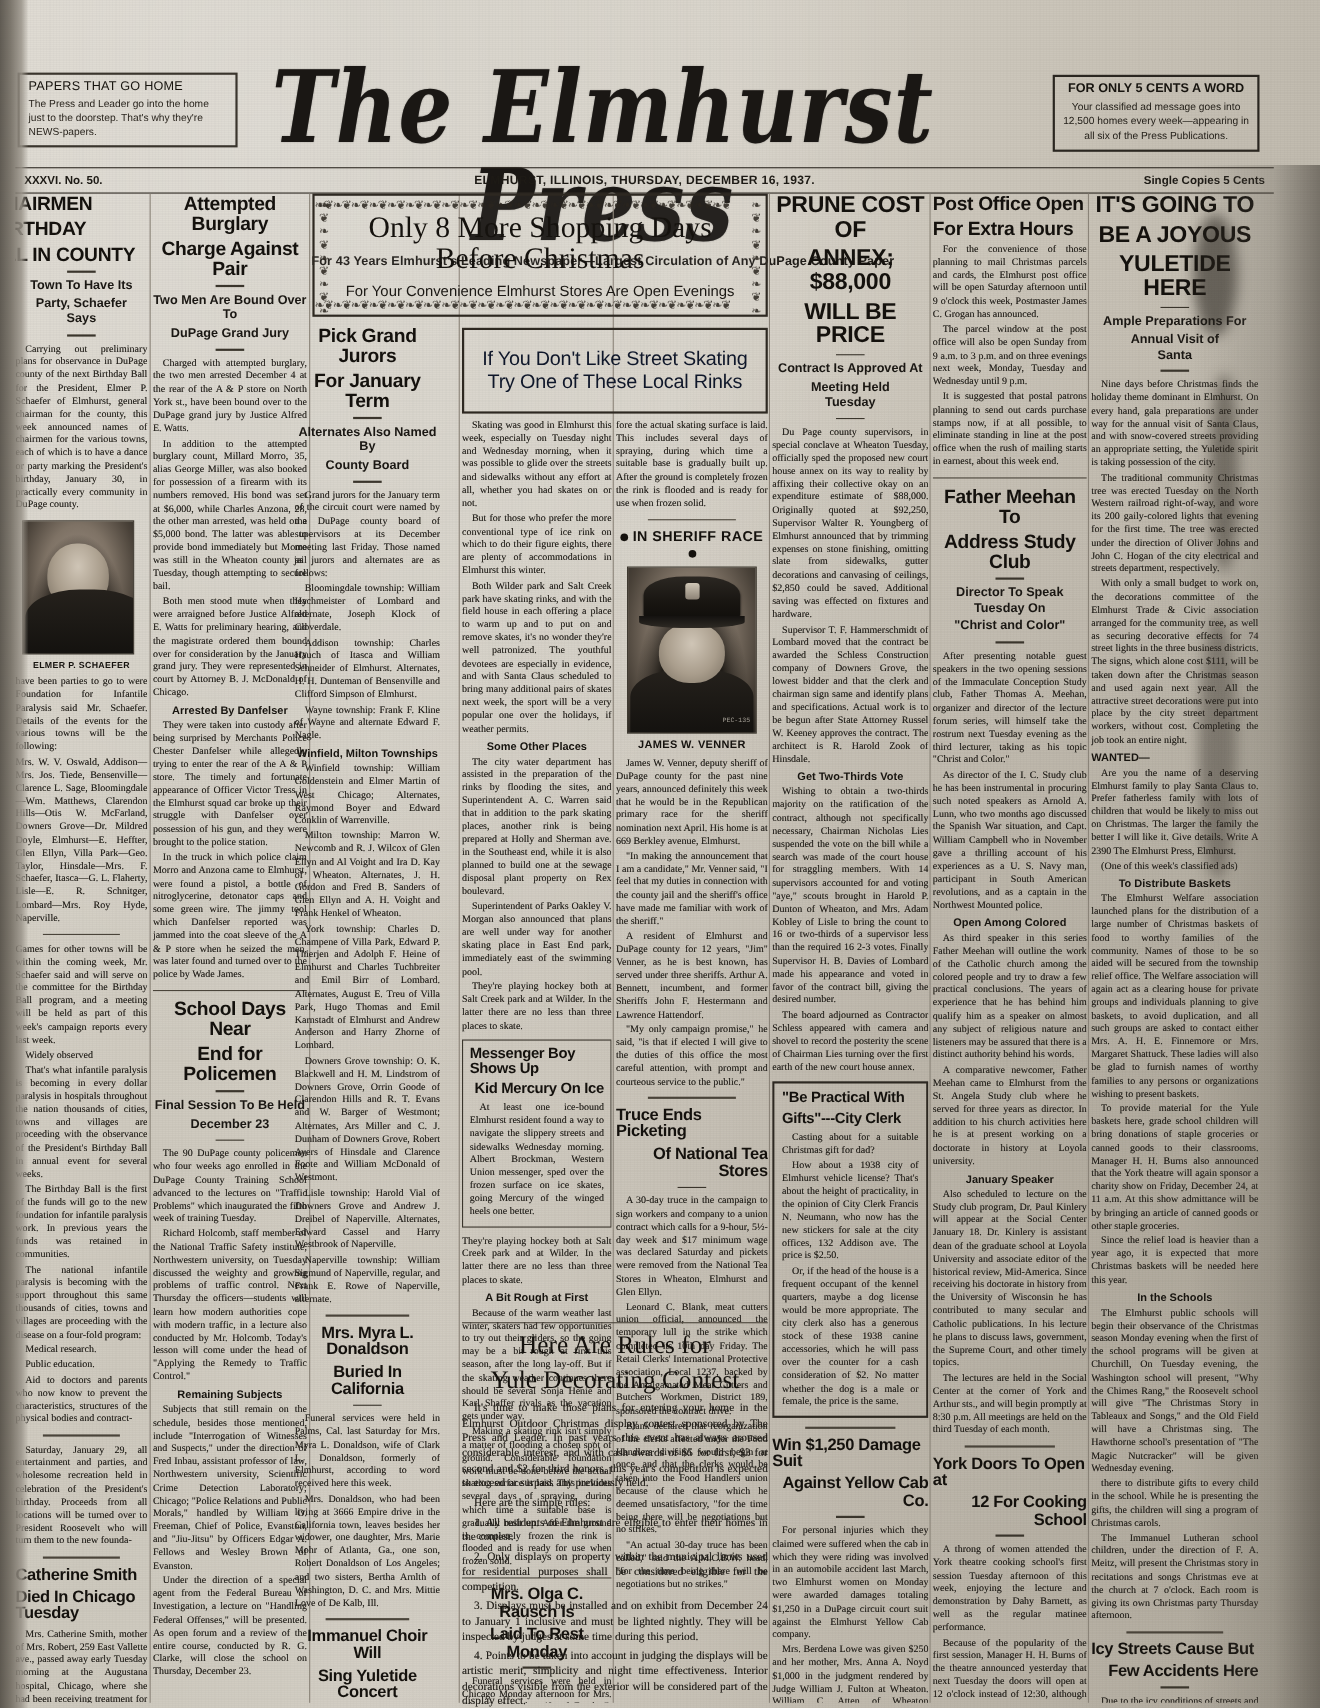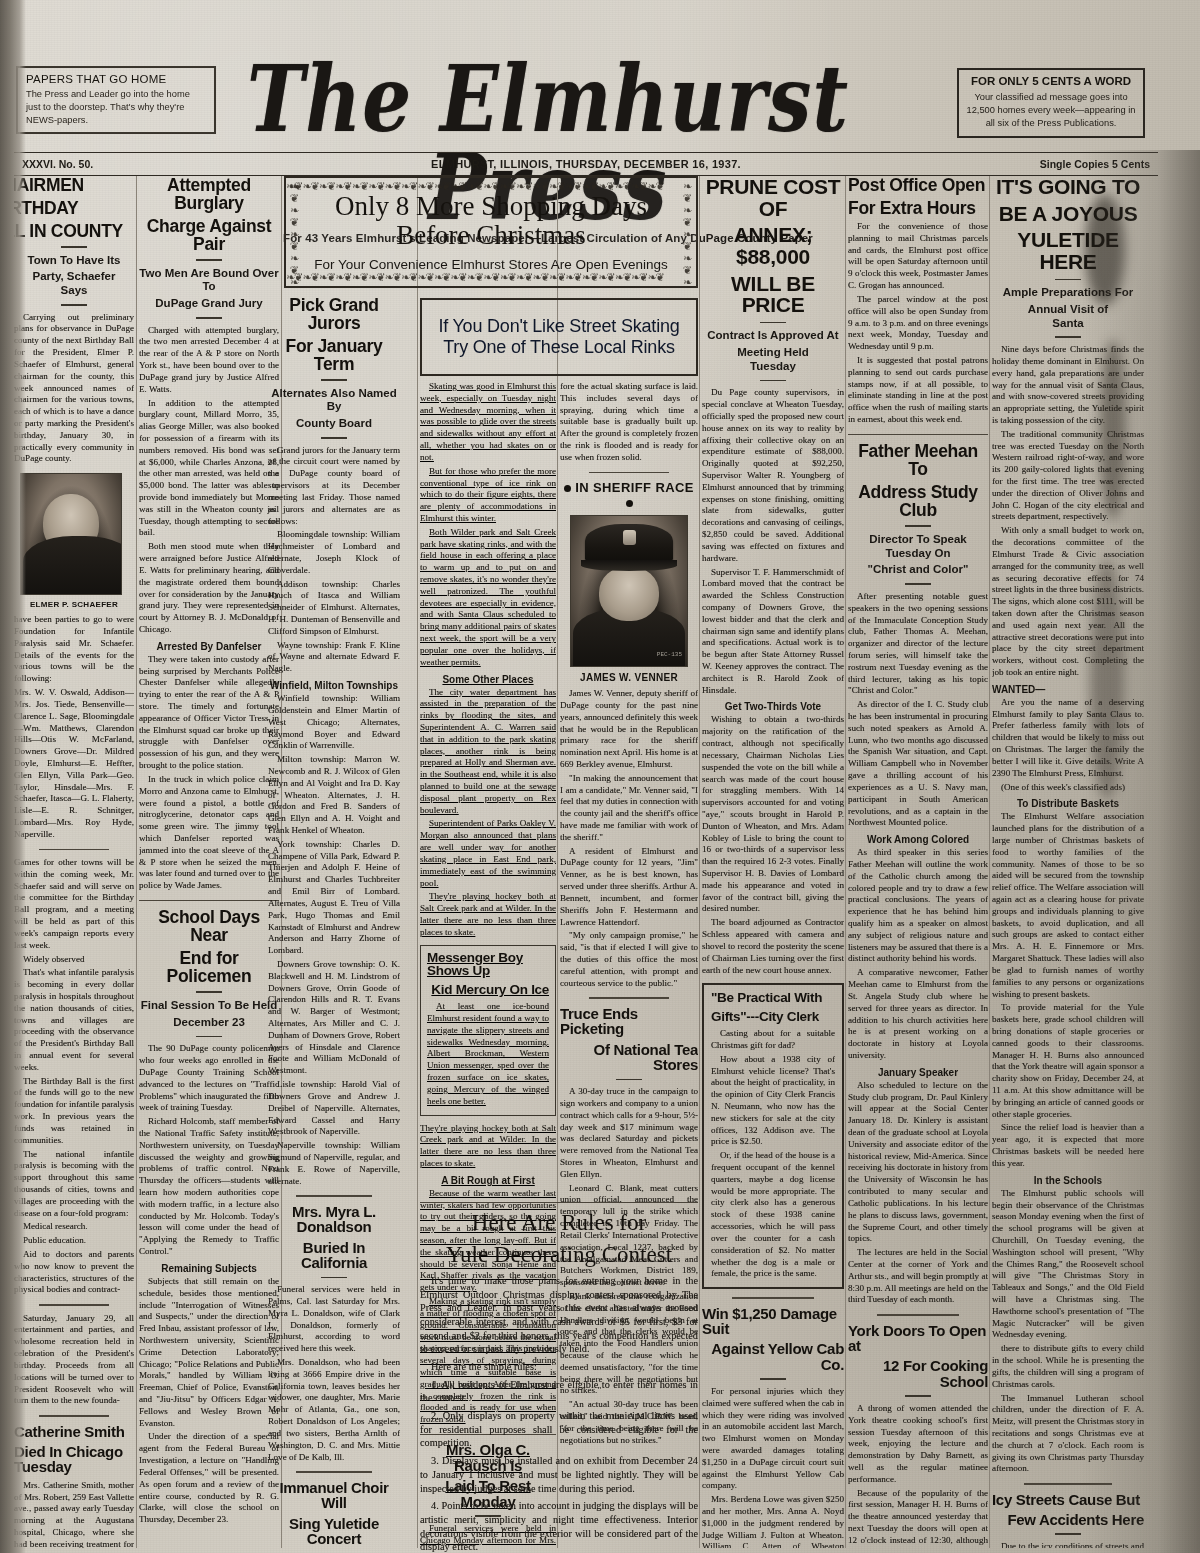--- a/index.html
+++ b/index.html
@@ -78,21 +78,21 @@
     padding:0 8px;font-weight:600;
   }
   .folio .mid{position:absolute;left:0;right:0;text-align:center;font-size:11px;letter-spacing:.3px;}
 
   
   .cols{position:absolute;left:14px;top:176px;width:1146px;height:1372px;}
   .col{position:absolute;top:0;bottom:0;overflow:hidden;}
   .c1{left:0;width:120px;}
   .c2{left:125px;width:140px;}
   .c3{left:254px;width:132px;}
-  .c4{left:406px;width:136px;text-decoration:underline;}
+  .c4{left:406px;width:136px;}
   .c5{left:546px;width:138px;}
   .c6{left:688px;width:142px;}
   .c7{left:834px;width:140px;}
   .c8{left:978px;width:152px;}
   .rule{position:absolute;top:0;bottom:0;width:1px;background:#8a8378;}
 
   
   .hl{
     font-family:"Liberation Sans", sans-serif;
     font-weight:700;color:#14110d;line-height:1.03;
@@ -539,21 +539,21 @@
       <h2 class="hl md">Father Meehan To</h2>
       <h2 class="hl md">Address Study Club</h2>
       <div class="dash"></div>
       <div class="sub">Director To Speak Tuesday On</div>
       <div class="sub" style="margin:0 0 4px">"Christ and Color"</div>
       <div class="dash"></div>
       <div class="body">
         <p>After presenting notable guest speakers in the two opening sessions of the Immaculate Conception Study club, Father Thomas A. Meehan, organizer and director of the lecture forum series, will himself take the rostrum next Tuesday evening as the third lecturer, taking as his topic "Christ and Color."</p>
         <p>As director of the I. C. Study club he has been instrumental in procuring such noted speakers as Arnold A. Lunn, who two months ago discussed the Spanish War situation, and Capt. William Campbell who in November gave a thrilling account of his experiences as a U. S. Navy man, participant in South American revolutions, and as a captain in the Northwest Mounted police.</p>
       </div>
-      <div class="sechead">Work Among Colored</div>
+      <div class="sechead">Open Among Colored</div>
       <div class="body">
         <p>As third speaker in this series Father Meehan will outline the work of the Catholic church among the colored people and try to draw a few practical conclusions. The years of experience that he has behind him qualify him as a speaker on almost any subject of religious nature and listeners may be assured that there is a distinct authority behind his words.</p>
         <p>A comparative newcomer, Father Meehan came to Elmhurst from the St. Angela Study club where he served for three years as director. In addition to his church activities here he is at present working on a doctorate in history at Loyola university.</p>
       </div>
       <div class="sechead">January Speaker</div>
       <div class="body">
         <p>Also scheduled to lecture on the Study club program, Dr. Paul Kinlery will appear at the Social Center January 18. Dr. Kinlery is assistant dean of the graduate school at Loyola University and associate editor of the historical review, Mid-America. Since receiving his doctorate in history from the University of Wisconsin he has contributed to many secular and Catholic publications. In his lecture he plans to discuss laws, government, the Supreme Court, and other timely topics.</p>
         <p>The lectures are held in the Social Center at the corner of York and Arthur sts., and will begin promptly at 8:30 p.m. All meetings are held on the third Tuesday of each month.</p>
       </div>
 

